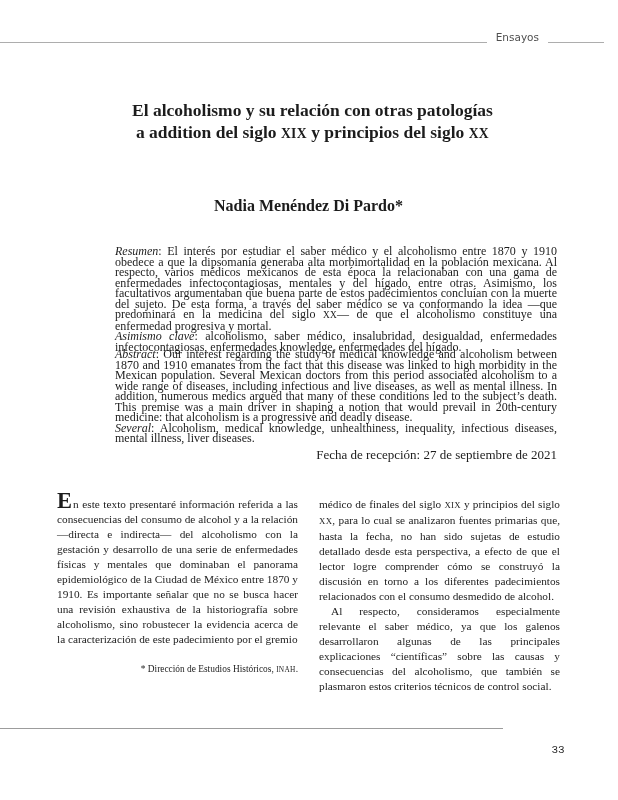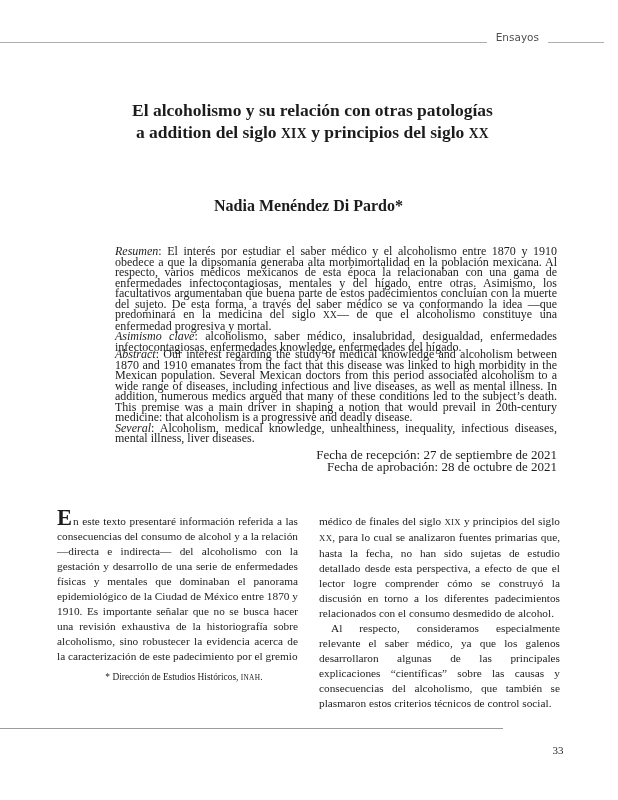--- a/index.html
+++ b/index.html
@@ -42,37 +42,37 @@
     font-size: 12px; line-height: 10.55px; text-align: justify;
   }
   .abstract p { margin: 0; }
   .abstract.es { top: 246px; }
   .abstract.en { top: 349px; }
   .dates {
     position: absolute; top: 449px; right: 3px;
     text-align: right; font-size: 13px; line-height: 11.6px;
   }
   .columns {
-    position: absolute; top: 514px; left: 0; width: 503px;
+    position: absolute; top: 497px; left: 0; width: 503px;
     display: flex; gap: 21px;
   }
   .col { flex: 1; font-size: 11.3px; line-height: 15px; text-align: justify; }
   .bodyp { margin: 0; }
   .bodyp.indent { text-indent: 12px; }
   .dropcap {
     font-size: 22.5px; font-weight: bold;
     line-height: 0; padding-right: 1px;
   }
   .footnote {
-    margin-top: 8px; padding-left: 13px;
-    font-size: 9.4px; line-height: 11px; text-align: center;
+    margin-top: 17px; padding-left: 13px;
+    font-size: 9.4px; line-height: 11px; text-align: right;
   }
   .pagenum {
     position: absolute; top: 744px; left: 545px; width: 26px;
-    text-align: center; font-size: 11px; color: #2a2a2a;
+    text-align: center; font-size: 11px; color: #2a2a2a; font-family: Liberation Mono, monospace;
   }
 </style>
 </head>
 <body>
 
 <div class="page">
 
   <div class="header">
     <div class="rule long"></div>
     <div class="header-label">Ensayos</div>
@@ -93,21 +93,20 @@
       <p><span class="it">Asimismo clave</span><span>: alcoholismo, saber médico, insalubridad, desigualdad, enfermedades infectocontagiosas, enfermedades knowledge, enfermedades del hígado.</span></p>
     </div>
 
     <div class="abstract en">
       <p><span class="it">Abstract</span><span>: Our interest regarding the study of medical knowledge and alcoholism between 1870 and 1910 emanates from the fact that this disease was linked to high morbidity in the Mexican population. Several Mexican doctors from this period associated alcoholism to a wide range of diseases, including infectious and live diseases, as well as mental illness. In addition, numerous medics argued that many of these conditions led to the subject’s death. This premise was a main driver in shaping a notion that would prevail in 20th-century medicine: that alcoholism is a progressive and deadly disease.</span></p>
       <p><span class="it">Several</span><span>: Alcoholism, medical knowledge, unhealthiness, inequality, infectious diseases, mental illness, liver diseases.</span></p>
     </div>
 
     <div class="dates">
       <div>Fecha de recepción: 27 de septiembre de 2021</div>
-      <div>Fecha de aprobación: 28 de octubre de 2021</div>
     </div>
 
     <div class="columns">
       <div class="col">
         <p class="bodyp"><span class="dropcap">E</span><span><span>n este texto presentaré información referida a las consecuencias del consumo de alcohol y a la relación —directa e indirecta— del alcoholismo con la gestación y desarrollo de una serie de enfermedades físicas y mentales que dominaban el panorama epidemiológico de la Ciudad de México entre 1870 y 1910. Es importante señalar que no se busca hacer una revisión exhaustiva de la historiografía sobre alcoholismo, sino robustecer la evidencia acerca de la caracterización de este padecimiento por el gremio</span></span></p>
         <div class="footnote"><span>* Dirección de Estudios Históricos, </span><span class="sc">INAH</span><span>.</span></div>
       </div>
       <div class="col">
         <p class="bodyp"><span>médico de finales del siglo </span><span class="sc">XIX</span><span> y principios del siglo </span><span class="sc">XX</span><span>, para lo cual se analizaron fuentes primarias que, hasta la fecha, no han sido sujetas de estudio detallado desde esta perspectiva, a efecto de que el lector logre comprender cómo se construyó la discusión en torno a los diferentes padecimientos relacionados con el consumo desmedido de alcohol.</span></p>
         <p class="bodyp indent"><span>Al respecto, consideramos especialmente relevante el saber médico, ya que los galenos desarrollaron algunas de las principales explicaciones “científicas” sobre las causas y consecuencias del alcoholismo, que también se plasmaron estos criterios técnicos de control social.</span></p>

